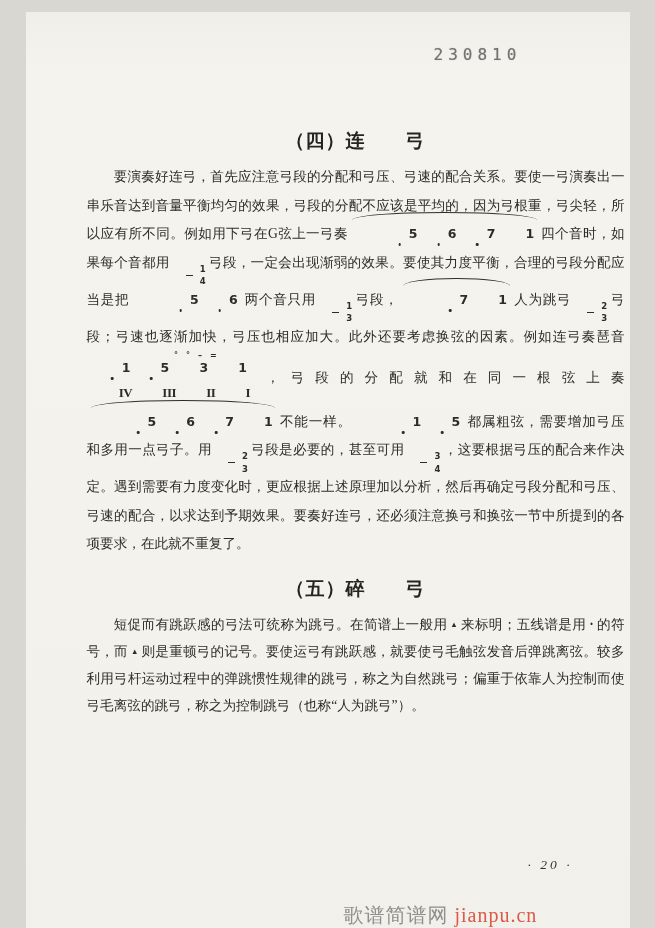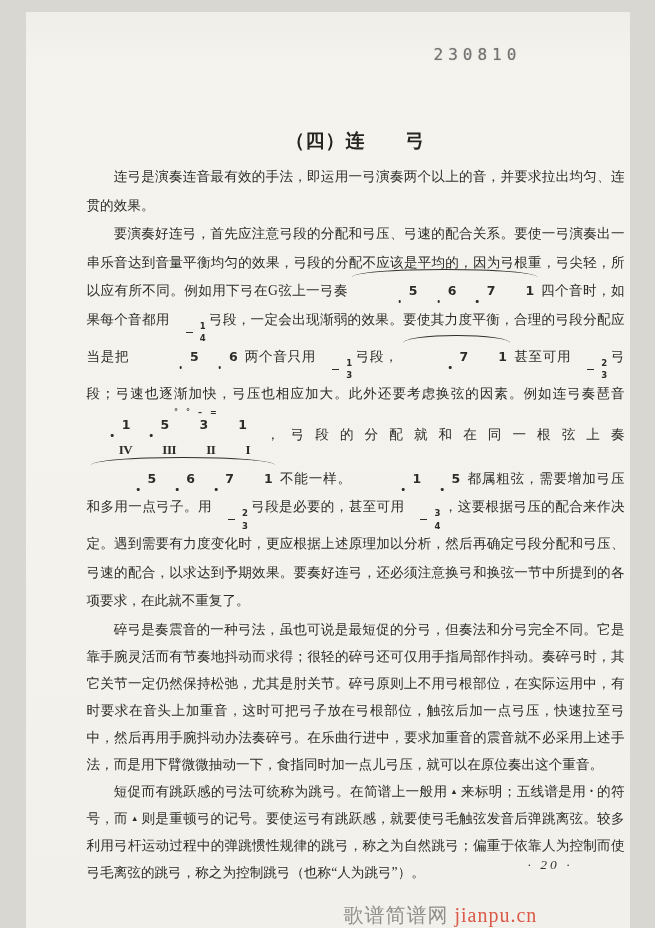--- a/index.html
+++ b/index.html
@@ -85,30 +85,29 @@
 <body>
 
 <div class="page">
 
   <div class="stamp">230810</div>
 
   <div class="content">
 
     <div class="s4">
       <h2 class="sec-title">（四）连　　弓</h2>
-      <p class="body-par">连弓是演奏连音最有效的手法，即运用一弓演奏两个以上的音，并要求拉出均匀、连贯的效果。</p>
       <p class="body-par"><span>要演奏好连弓，首先应注意弓段的分配和弓压、弓速的配合关系。要使一弓演奏出一串乐音达到音量平衡均匀的效果，弓段的分配不应该是平均的，因为弓根重，弓尖轻，所以应有所不同。例如用下弓在G弦上一弓奏</span><span class="jp"><span class="slur"></span><span class="nt low">5</span><span class="nt low">6</span><span class="nt low">7</span><span class="nt">1</span></span><span>四个音时，如果每个音都用</span><span class="frac">
             <span class="fnum">1</span>
             <span class="fbar"></span>
             <span class="fden">4</span>
           </span><span>弓段，一定会出现渐弱的效果。要使其力度平衡，合理的弓段分配应当是把</span><span class="jp"><span class="nt low">5</span><span class="nt low">6</span></span><span>两个音只用</span><span class="frac">
             <span class="fnum">1</span>
             <span class="fbar"></span>
             <span class="fden">3</span>
-          </span><span>弓段，</span><span class="jp"><span class="slur"></span><span class="nt low">7</span><span class="nt">1</span></span><span>甚至可用</span><span class="frac">
+          </span><span>弓段，</span><span class="jp"><span class="slur"></span><span class="nt low">7</span><span class="nt">1</span></span><span>人为跳弓</span><span class="frac">
             <span class="fnum">2</span>
             <span class="fbar"></span>
             <span class="fden">3</span>
           </span><span>弓段；弓速也逐渐加快，弓压也相应加大。此外还要考虑换弦的因素。例如连弓奏琶音</span><span class="jp stack">
             <span class="mkrow">
               <span class="mk">°</span>
               <span class="mk">°</span>
               <span class="mk">–</span>
               <span class="mk">=</span>
             </span>
@@ -129,21 +128,21 @@
             <span class="fbar"></span>
             <span class="fden">3</span>
           </span><span>弓段是必要的，甚至可用</span><span class="frac">
             <span class="fnum">3</span>
             <span class="fbar"></span>
             <span class="fden">4</span>
           </span><span>，这要根据弓压的配合来作决定。遇到需要有力度变化时，更应根据上述原理加以分析，然后再确定弓段分配和弓压、弓速的配合，以求达到予期效果。要奏好连弓，还必须注意换弓和换弦一节中所提到的各项要求，在此就不重复了。</span></p>
     </div>
 
     <div class="s5">
-      <p class="body-par">碎弓是奏震音的一种弓法，虽也可说是最短促的分弓，但奏法和分弓完全不同。它是靠手腕灵活而有节奏地抖动而求得；很轻的碎弓还可仅用手指局部作抖动。奏碎弓时，其它关节一定仍然保持松弛，尤其是肘关节。碎弓原则上不用弓根部位，在实际运用中，有时要求在音头上加重音，这时可把弓子放在弓根部位，触弦后加一点弓压，快速拉至弓中，然后再用手腕抖动办法奏碎弓。在乐曲行进中，要求加重音的震音就不必采用上述手法，而是用下臂微微抽动一下，食指同时加一点儿弓压，就可以在原位奏出这个重音。</p>
+      <h2 class="sec-title mt1">（五）碎　　弓</h2>
     </div>
 
     <div class="s6">
       <p class="body-par"><span>短促而有跳跃感的弓法可统称为跳弓。在简谱上一般用</span><span class="sym-tri">▲</span><span>来标明；五线谱是用</span><span class="sym-dot">·</span><span>的符号，而</span><span class="sym-tri">▲</span><span>则是重顿弓的记号。要使运弓有跳跃感，就要使弓毛触弦发音后弹跳离弦。较多利用弓杆运动过程中的弹跳惯性规律的跳弓，称之为自然跳弓；偏重于依靠人为控制而使弓毛离弦的跳弓，称之为控制跳弓（也称“人为跳弓”）。</span></p>
     </div>
 
   </div>
 
   <div class="page-number">· 20 ·</div>
 

